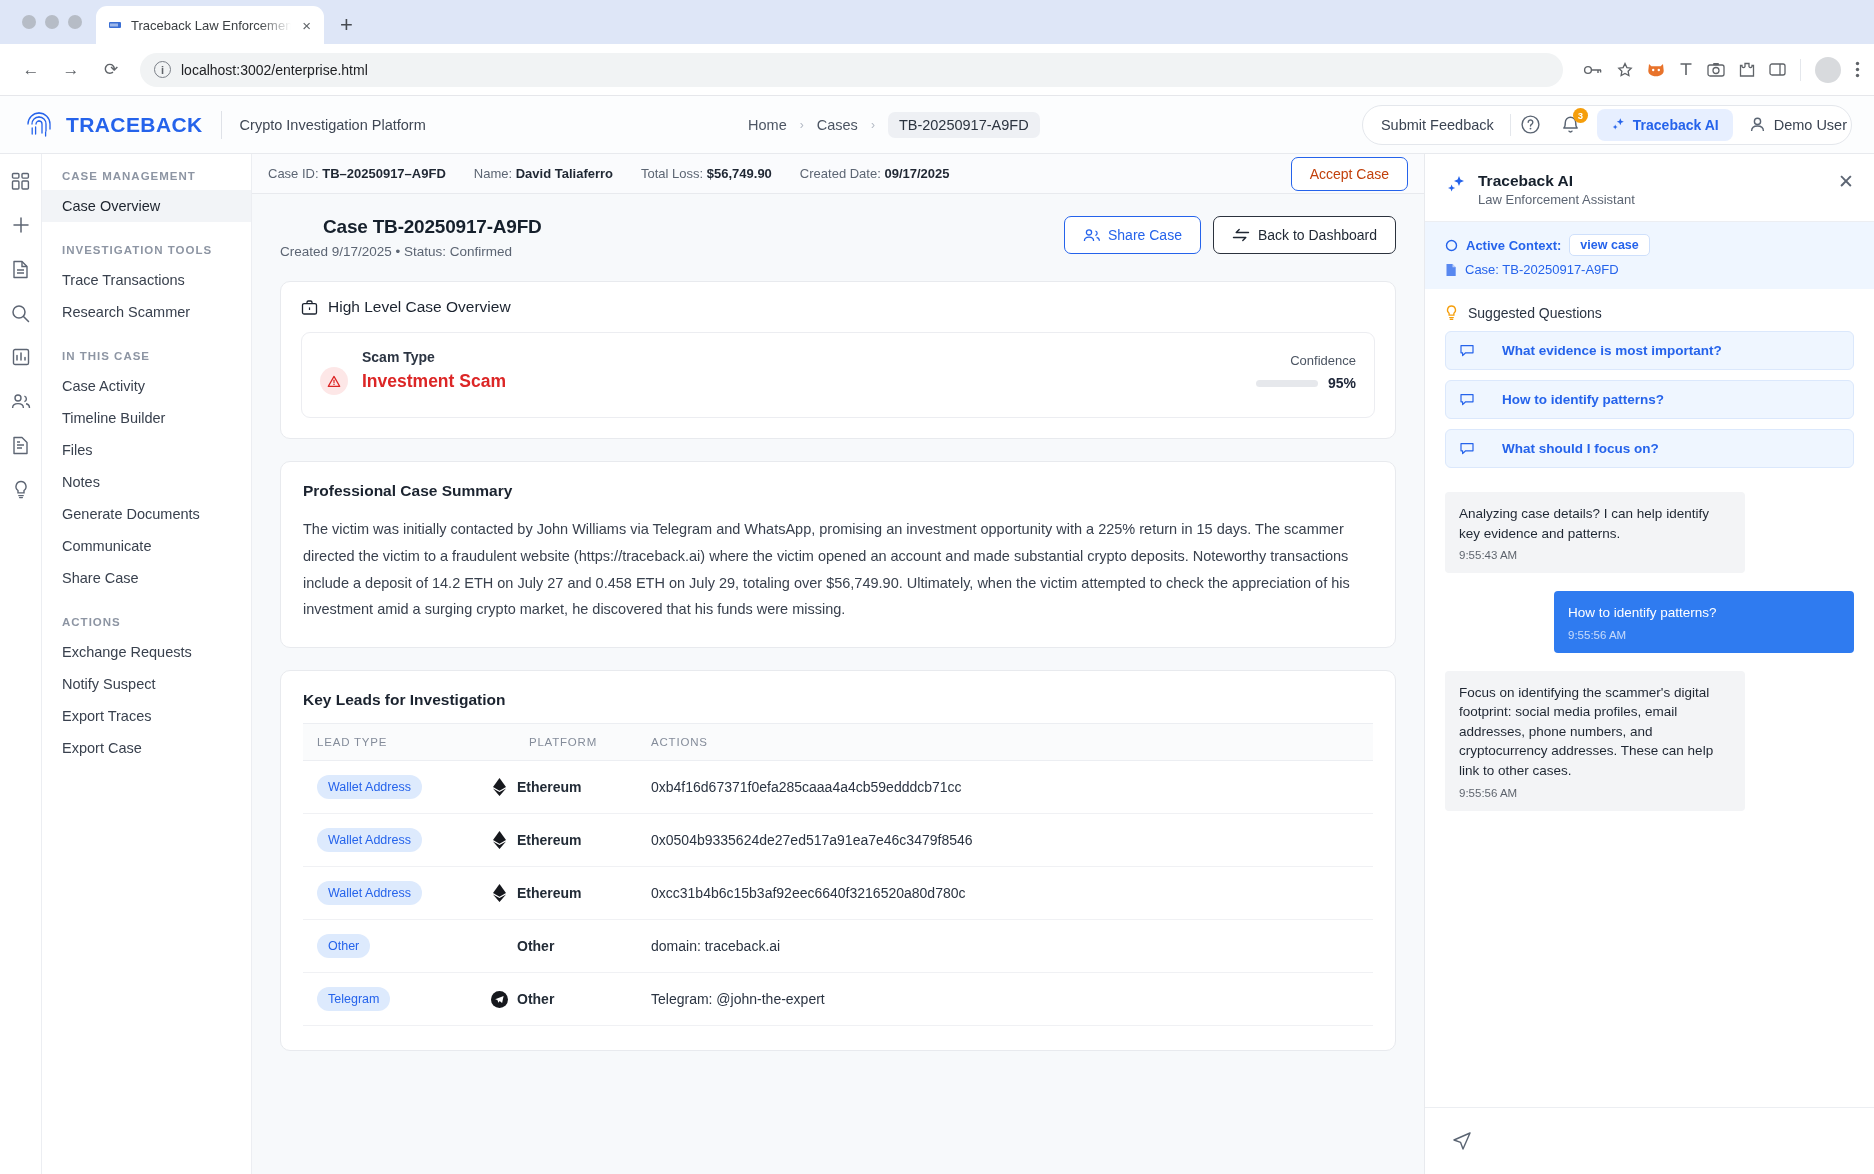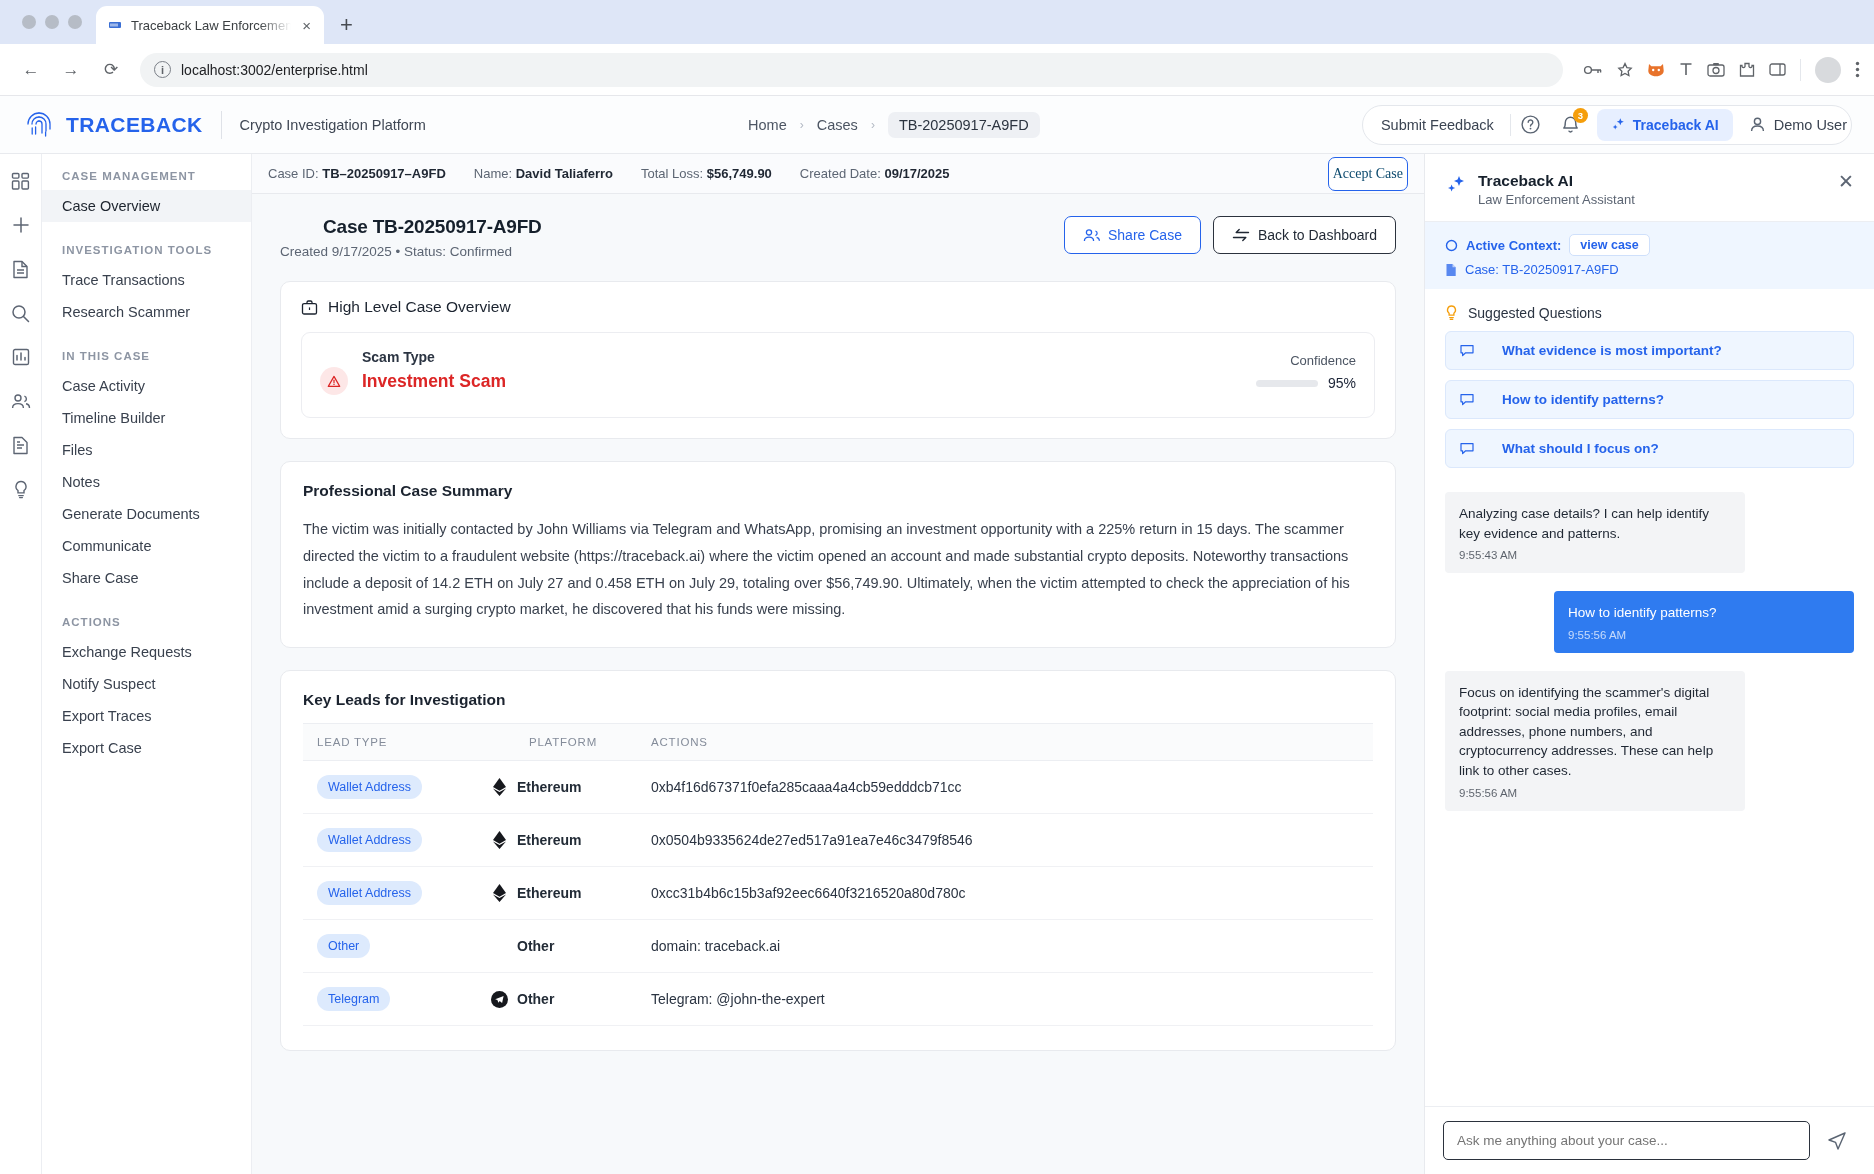--- a/index.html
+++ b/index.html
@@ -102,22 +102,22 @@
   .sb-item.active { background: #f2f4f7; color: #1d242e; }
 
   .content { flex: 1; display: flex; flex-direction: column; min-width: 0; background: #f7f9fb; }
   .casebar {
     height: 40px; background: #fafbfd; border-bottom: 1px solid #e8eaee;
     display: flex; align-items: center; gap: 28px; padding: 0 16px; flex: none;
   }
   .cb-item { font-size: 13px; color: #5c6573; white-space: nowrap; }
   .cb-item b { color: #1f2733; font-weight: bold; }
   .accept-btn {
-    margin-left: auto; border: 1px solid #2563eb; color: #0c4a6e; background: #fff;
-    font-size: 14px; padding: 8px 4px; border-radius: 7px; white-space: nowrap; font-family: Liberation Serif, serif;
+    margin-left: auto; border: 1px solid #2563eb; color: #c2410c; background: #fff;
+    font-size: 14px; padding: 8px 18px; border-radius: 7px; white-space: nowrap;
   }
 
   .scroll { flex: 1; overflow: hidden; padding: 22px 28px 0 28px; }
   .titlerow { display: flex; align-items: flex-start; }
   .case-title { font-size: 19px; font-weight: bold; color: #16202c; letter-spacing: -.2px; margin-left: 43px; }
   .case-meta { font-size: 13.5px; color: #5c6573; margin-top: 6px; }
   .title-actions { margin-left: auto; display: flex; gap: 12px; }
   .btn-out {
     border: 1px solid #2563eb; color: #2563eb; background: #fff; font-size: 14px;
     padding: 10px 18px; border-radius: 7px; display: flex; align-items: center; gap: 8px; white-space: nowrap;
@@ -136,21 +136,21 @@
   }
   .warn-ic {
     width: 28px; height: 28px; border-radius: 50%; background: #fde7e7; color: #dc2626;
     display: flex; align-items: center; justify-content: center; font-size: 14px; flex: none; margin-top: 18px;
   }
   .scam-label { font-size: 14px; color: #2b3442; font-weight: 600; }
   .scam-name { font-size: 17.5px; font-weight: bold; color: #dc2626; margin: 6px 0 9px; }
   .scam-desc { font-size: 13.5px; color: #4c5563; line-height: 1.5; max-width: 690px; }
   .conf { margin-left: auto; text-align: right; flex: none; padding-top: 4px; }
   .conf-label { font-size: 13px; color: #4c5563; }
-  .conf-row { display: flex; align-items: center; gap: 10px; margin-top: 7px; justify-content: flex-end; }
+  .conf-row { display: flex; align-items: center; gap: 10px; margin-top: 7px; justify-content: flex-end; font-weight: bold; }
   .conf-bar { width: 62px; height: 7px; border-radius: 4px; background: #e6e8ec; overflow: hidden; }
   .conf-fill { height: 100%; background: #22c55e; border-radius: 4px; }
   .conf-pct { font-size: 14px; color: #20283a; }
 
   .card-pad { padding: 20px 22px 24px; }
   .sec-title { font-size: 15.5px; font-weight: 600; color: #1b232f; }
   .summary { font-size: 14.5px; color: #39414e; line-height: 1.85; margin-top: 16px; }
 
   .tbl { width: 100%; border-collapse: collapse; margin-top: 14px; }
   .tbl th {
@@ -702,21 +702,20 @@
             <div class="msg-txt">How to identify patterns?</div>
             <div class="msg-time">9:55:56 AM</div>
           </div>
           <div class="msg bot">
             <div class="msg-txt">Focus on identifying the scammer's digital footprint: social media profiles, email addresses, phone numbers, and cryptocurrency addresses. These can help link to other cases.</div>
             <div class="msg-time">9:55:56 AM</div>
           </div>
         </div>
 
       <div class="ai-foot">
-        <input class="ai-input" placeholder="Ask me anything about your case..." style="">
         <span class="send-btn">
           <svg width="20" height="20" viewBox="0 0 20 20">
               <path d="M18 2L2 9l6.6 2.4L11 18z" fill="none" stroke="#5a6472" stroke-width="1.4" stroke-linejoin="round"></path>
             </svg>
         </span>
       </div>
     </div>
 
   </div>
 </div>

